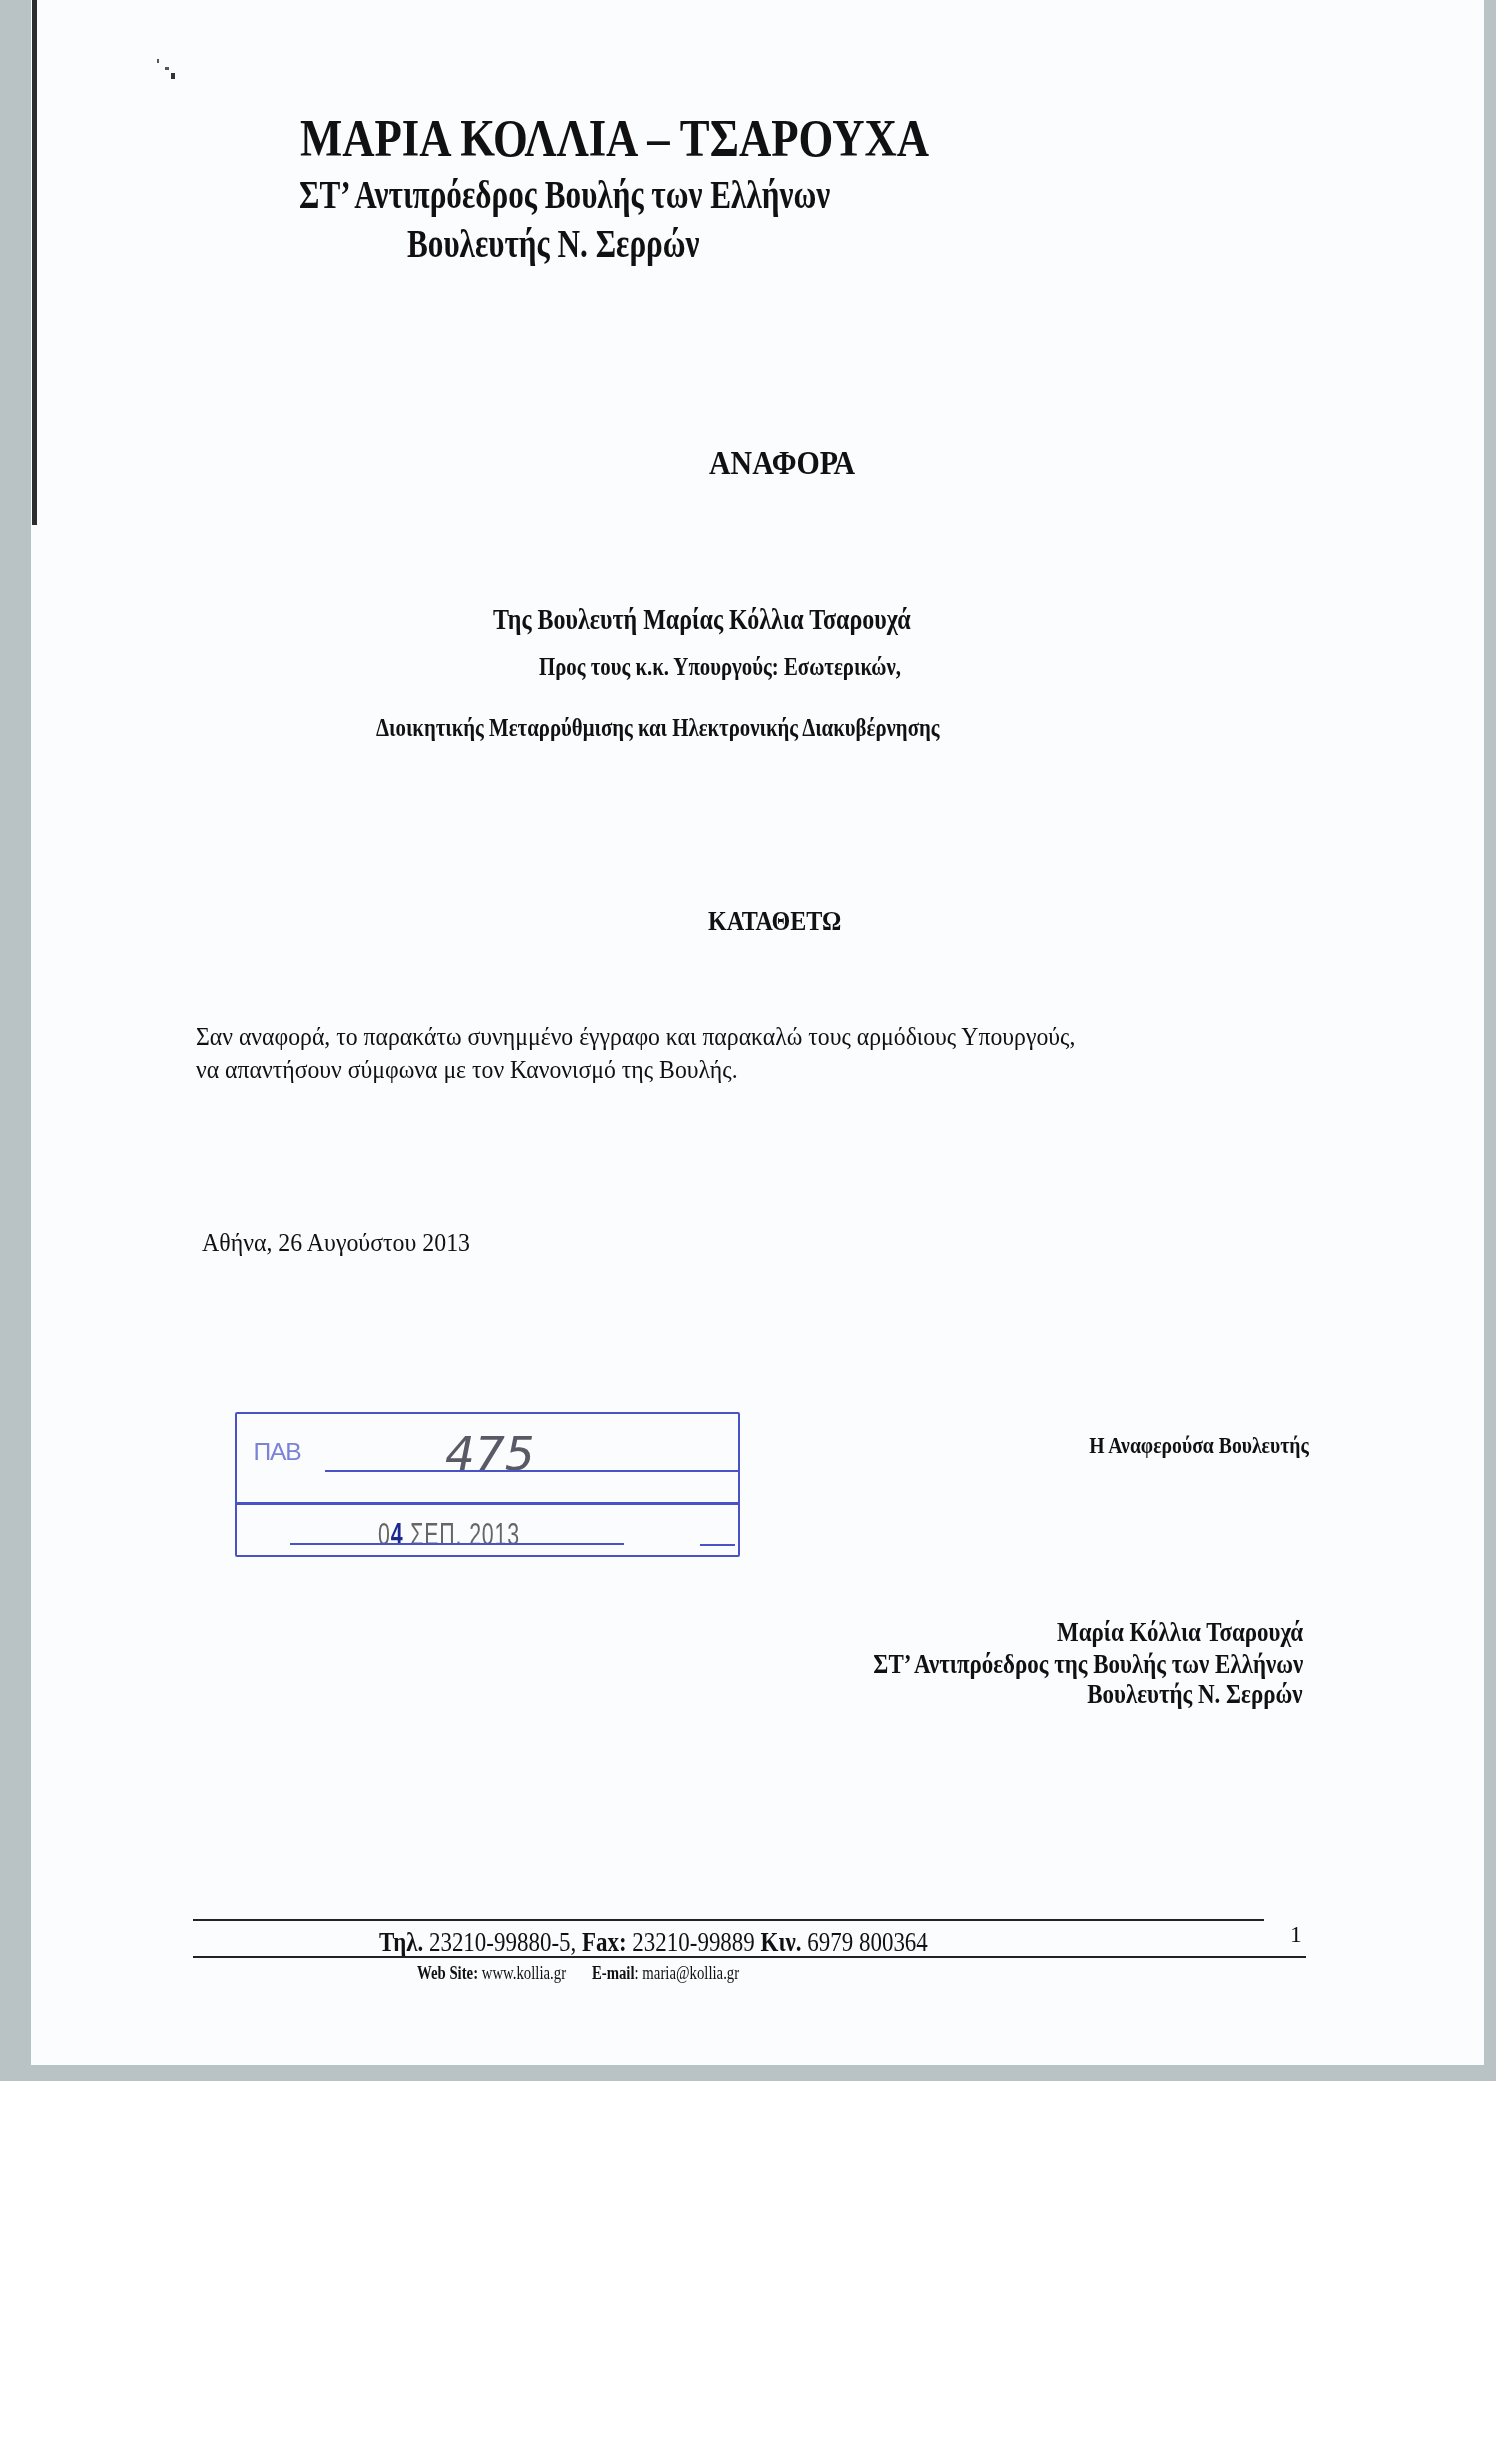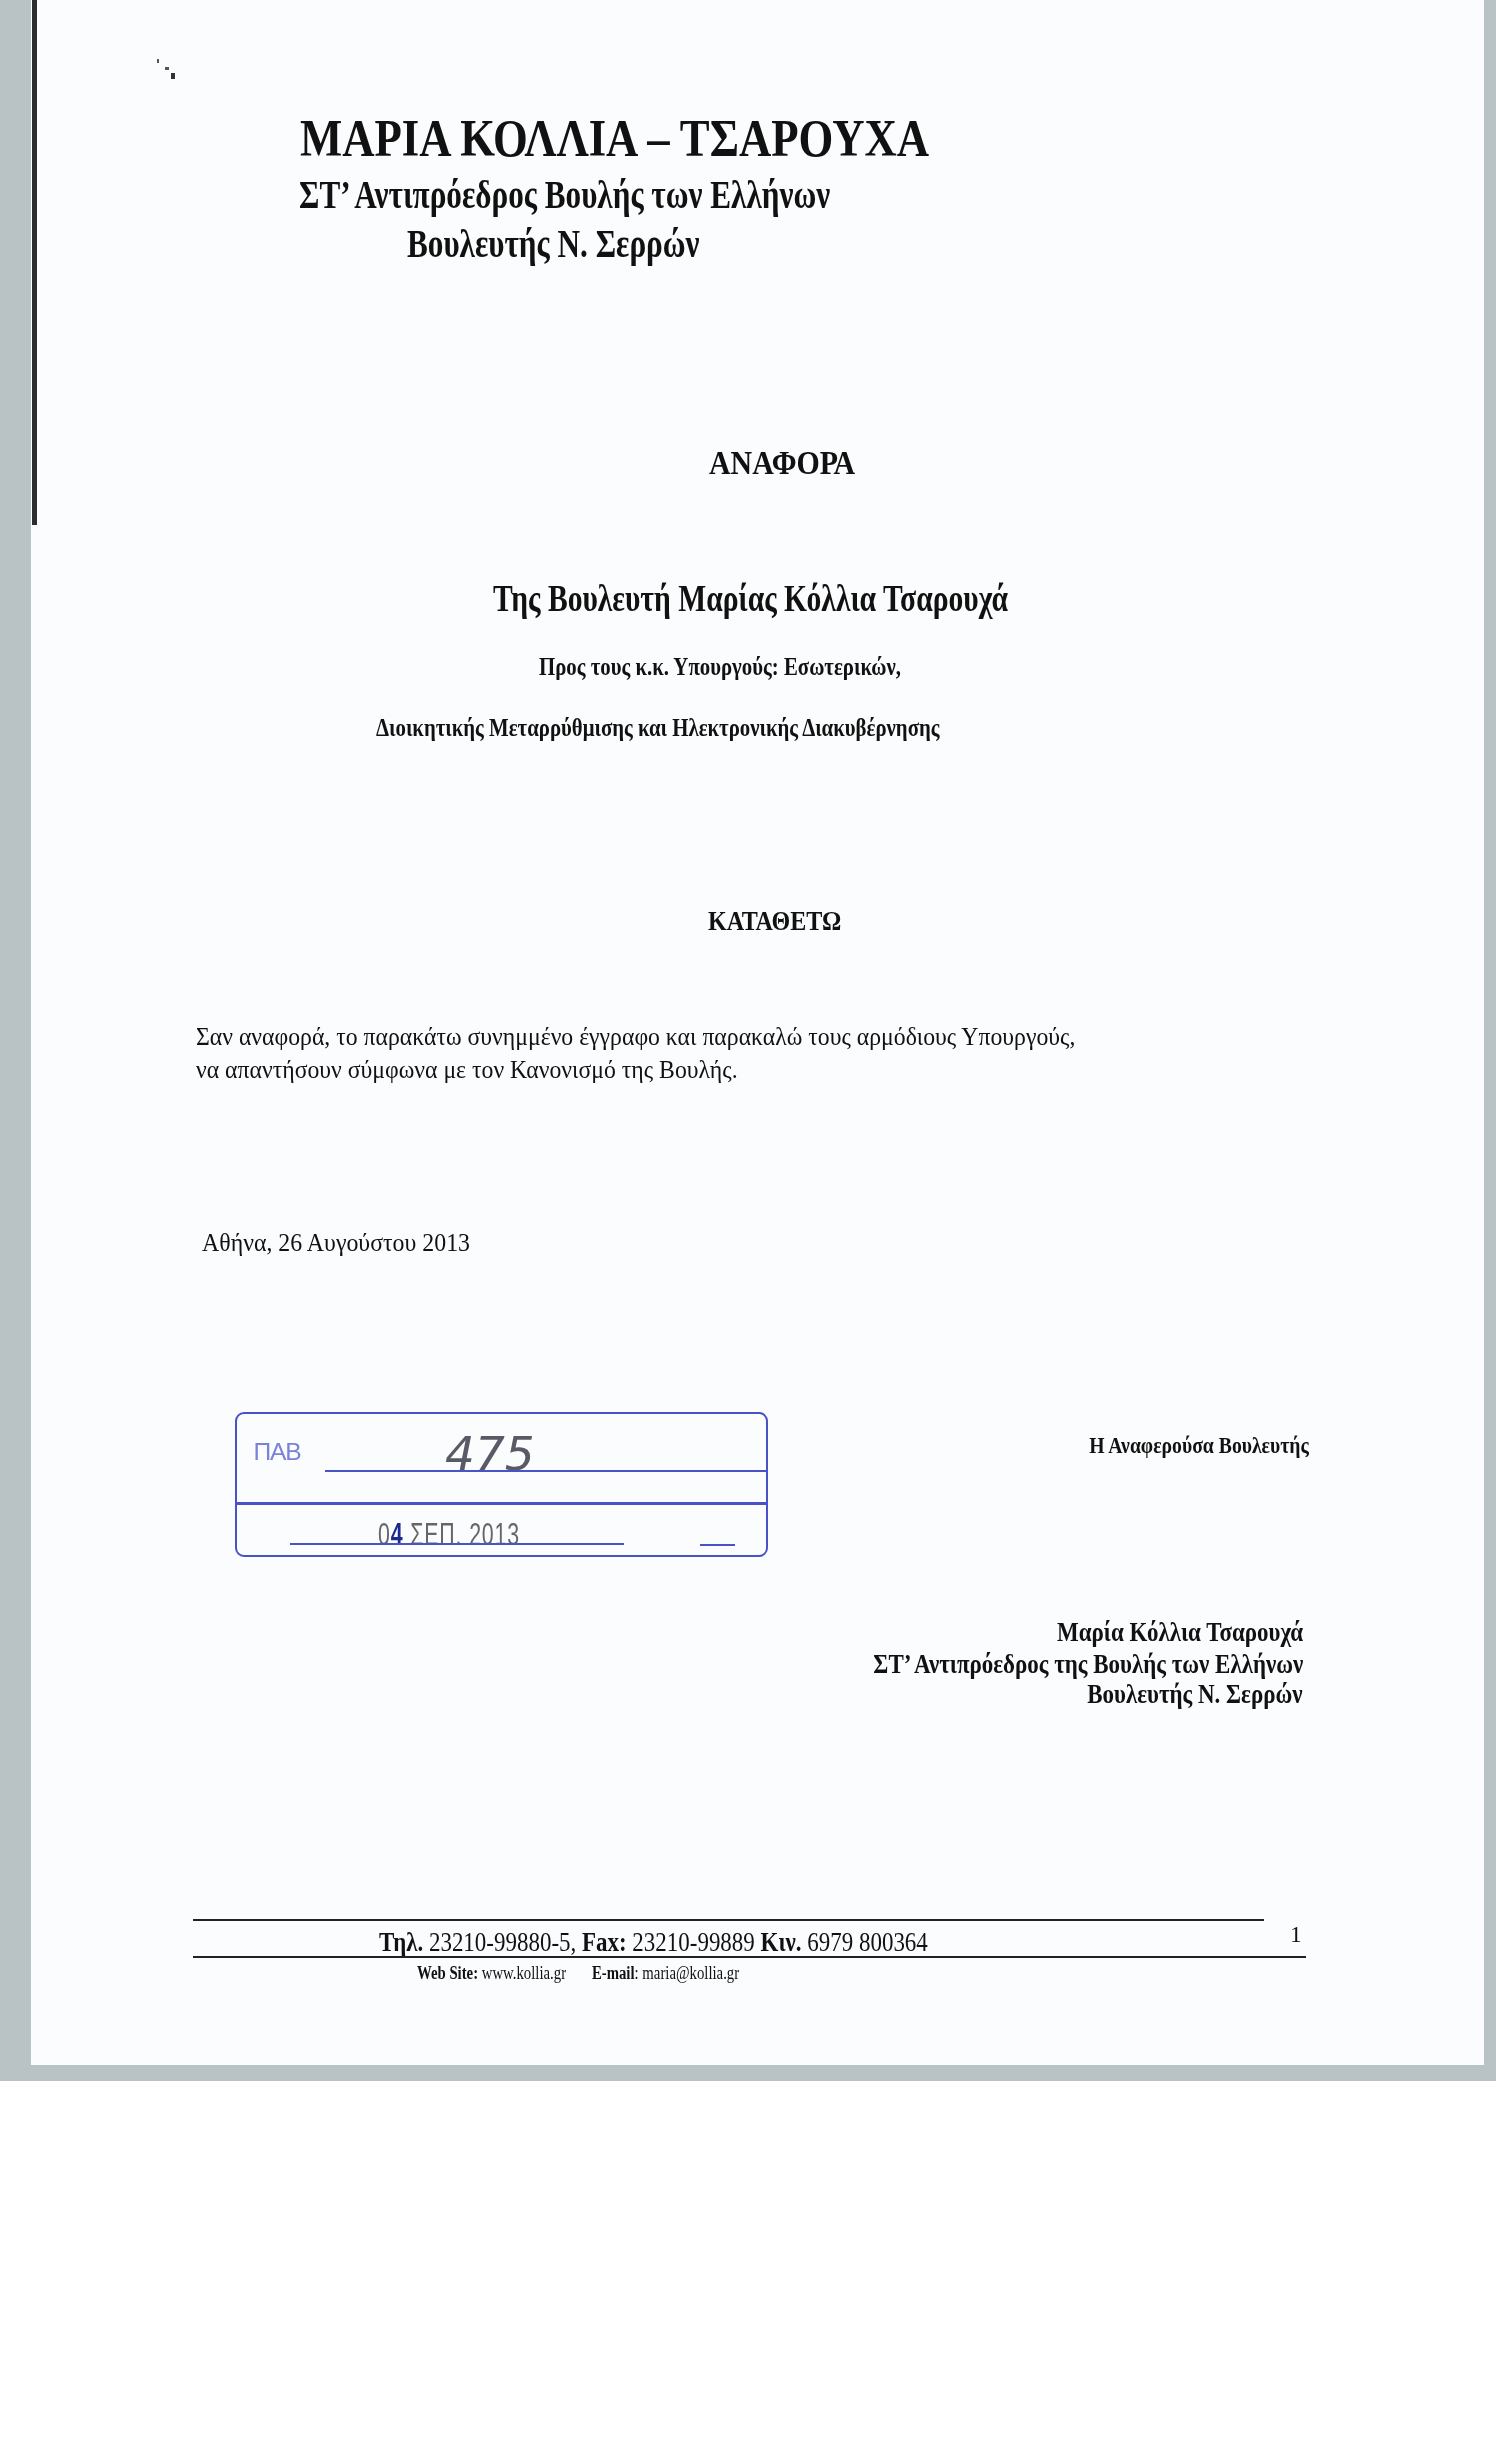--- a/index.html
+++ b/index.html
@@ -5,21 +5,21 @@
   html, body { margin:0; padding:0; }
   body { width:1496px; height:2462px; background:#ffffff; position:relative; overflow:hidden; font-family:"Liberation Serif","DejaVu Serif",serif; color:#111; }
   .scan-bg { position:absolute; left:0; top:0; width:1496px; height:2081px; background:#b9c2c4; }
   .paper { position:absolute; left:31px; top:0; width:1453px; height:2065px; background:#fbfcfd; }
   .edge-mark { position:absolute; left:32px; top:0; width:5.3px; height:525px; background:#2d2d30; }
   .t { position:absolute; white-space:nowrap; line-height:1; }
   .cond { display:inline-block; transform-origin:left top; }
   .bold { font-weight:bold;margin-left:32px; }
   .right { text-align:right; }
   .rule { position:absolute; height:1.8px; background:#222; }
-  .stamp { position:absolute; left:235px; top:1412px; width:501px; height:141px; border:2.9px solid #4a52c8; border-radius:9px; color:#4a52c8;padding-left:28px; }
+  .stamp { position:absolute; left:235px; top:1412px; width:501px; height:141px; border:2.9px solid #4a52c8; border-radius:2px; color:#4a52c8; }
   .stamp .mid { position:absolute; left:0; right:0; top:88px; height:2.9px; background:#4a52c8; }
   .stamp .line1 { position:absolute; left:88px; right:0; top:56px; height:2.3px; background:#4a52c8; }
   .stamp .line2 { position:absolute; left:53px; width:334px; top:129px; height:1.8px; background:#4a52c8; }
   .stamp .line3 { position:absolute; left:463px; width:35px; top:130px; height:1.8px; background:#4a52c8; }
   .stamp .pab { position:absolute; left:16.4px; top:23.5px; font-family:"Liberation Sans","DejaVu Sans",sans-serif; font-size:24.6px; color:#7b82d8; letter-spacing:-1.2px; }
   .stamp .num { position:absolute; left:208px; top:11.7px; font-family:"DejaVu Sans",sans-serif; font-size:47px; font-style:italic; color:#5a5a66; font-weight:300; }
   .stamp .date { position:absolute; left:141px; top:103px; font-family:"Liberation Sans Narrow","Liberation Sans",sans-serif; font-size:30.5px; color:#666; transform:scaleX(0.7); transform-origin:left top; letter-spacing:1.2px; }
   .stamp .date .d { color:#1c2a8f; font-weight:bold; }
   .speck { position:absolute; background:#555; }
 </style>
@@ -40,21 +40,21 @@
   <span class="cond" style="transform:scaleX(0.80);">ΣΤ’ Αντιπρόεδρος Βουλής των Ελλήνων</span>
 </div>
 <div class="t bold" style="left:375px;top:224px;font-size:39px;">
   <span class="cond" style="transform:scaleX(0.80);">Βουλευτής Ν. Σερρών</span>
 </div>
 
 <div class="t bold" style="left:677px;top:446px;font-size:34px;">
   <span class="cond" style="transform:scaleX(0.88);">ΑΝΑΦΟΡΑ</span>
 </div>
 
-<div class="t bold" style="left:461px;top:580px;font-size:37px;">
+<div class="t bold" style="left:461px;top:604px;font-size:30px;">
   <span class="cond" style="transform:scaleX(0.80);">Της  Βουλευτή Μαρίας Κόλλια Τσαρουχά</span>
 </div>
 
 <div class="t bold" style="left:507px;top:654px;font-size:26px;">
   <span class="cond" style="transform:scaleX(0.80);">Προς τους κ.κ. Υπουργούς: Εσωτερικών,</span>
 </div>
 <div class="t bold" style="left:344px;top:715px;font-size:26px;">
   <span class="cond" style="transform:scaleX(0.80);">Διοικητικής Μεταρρύθμισης και Ηλεκτρονικής Διακυβέρνησης</span>
 </div>
 

